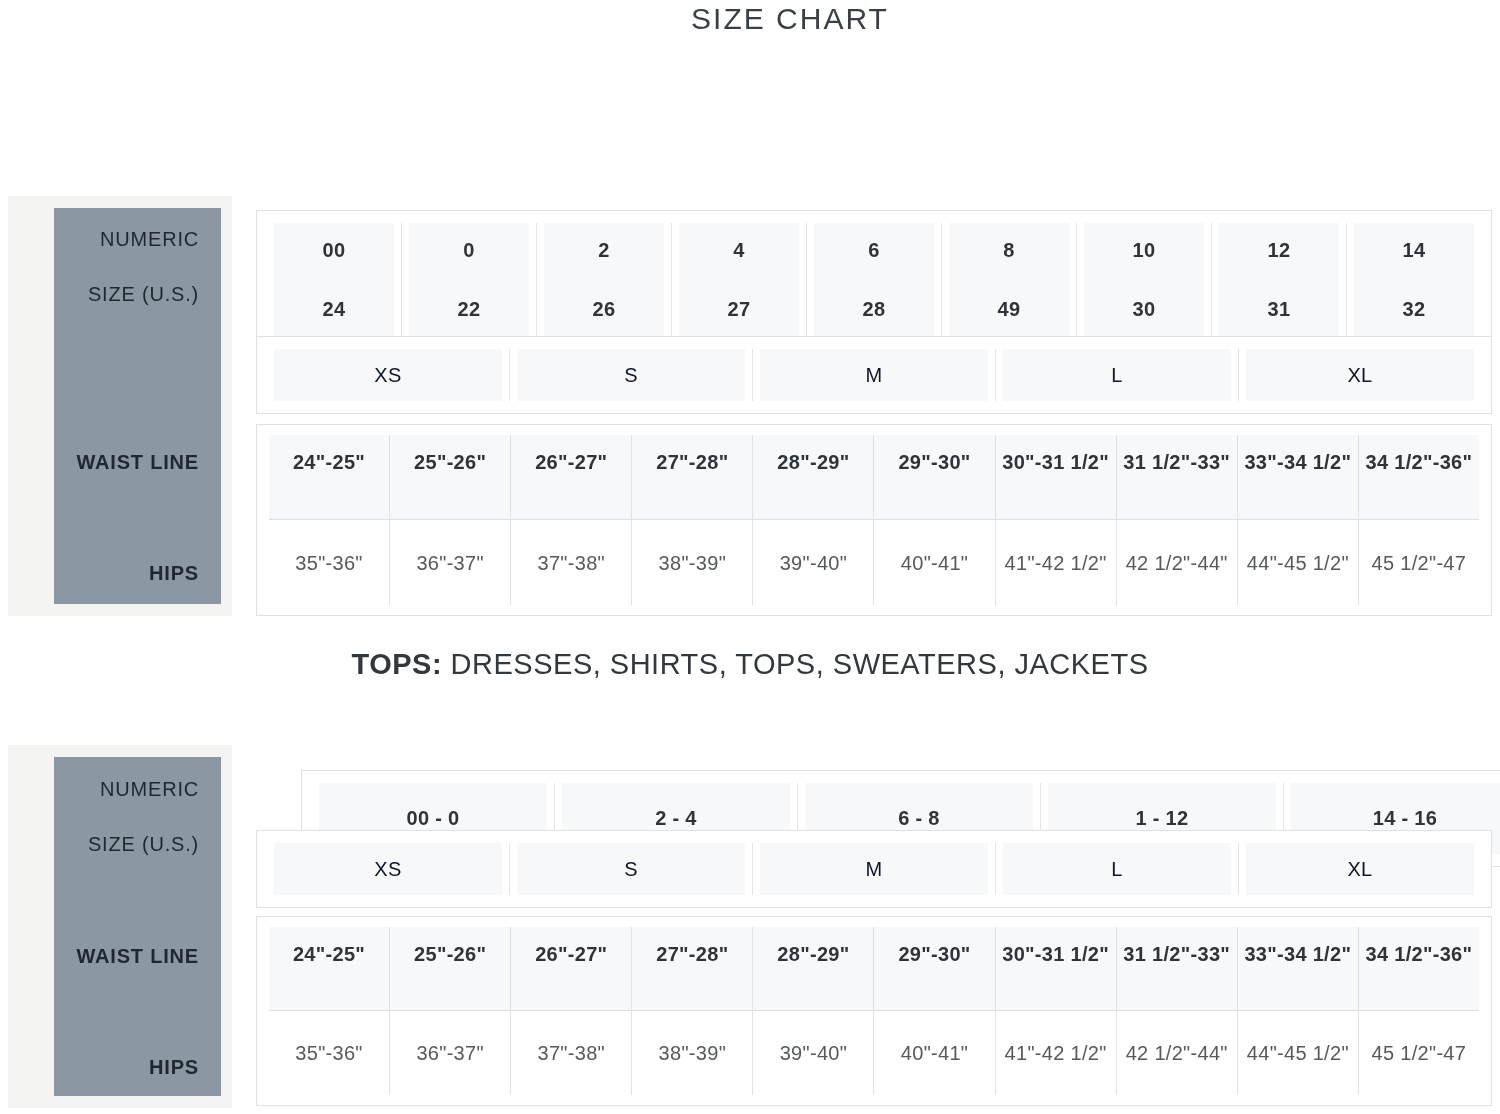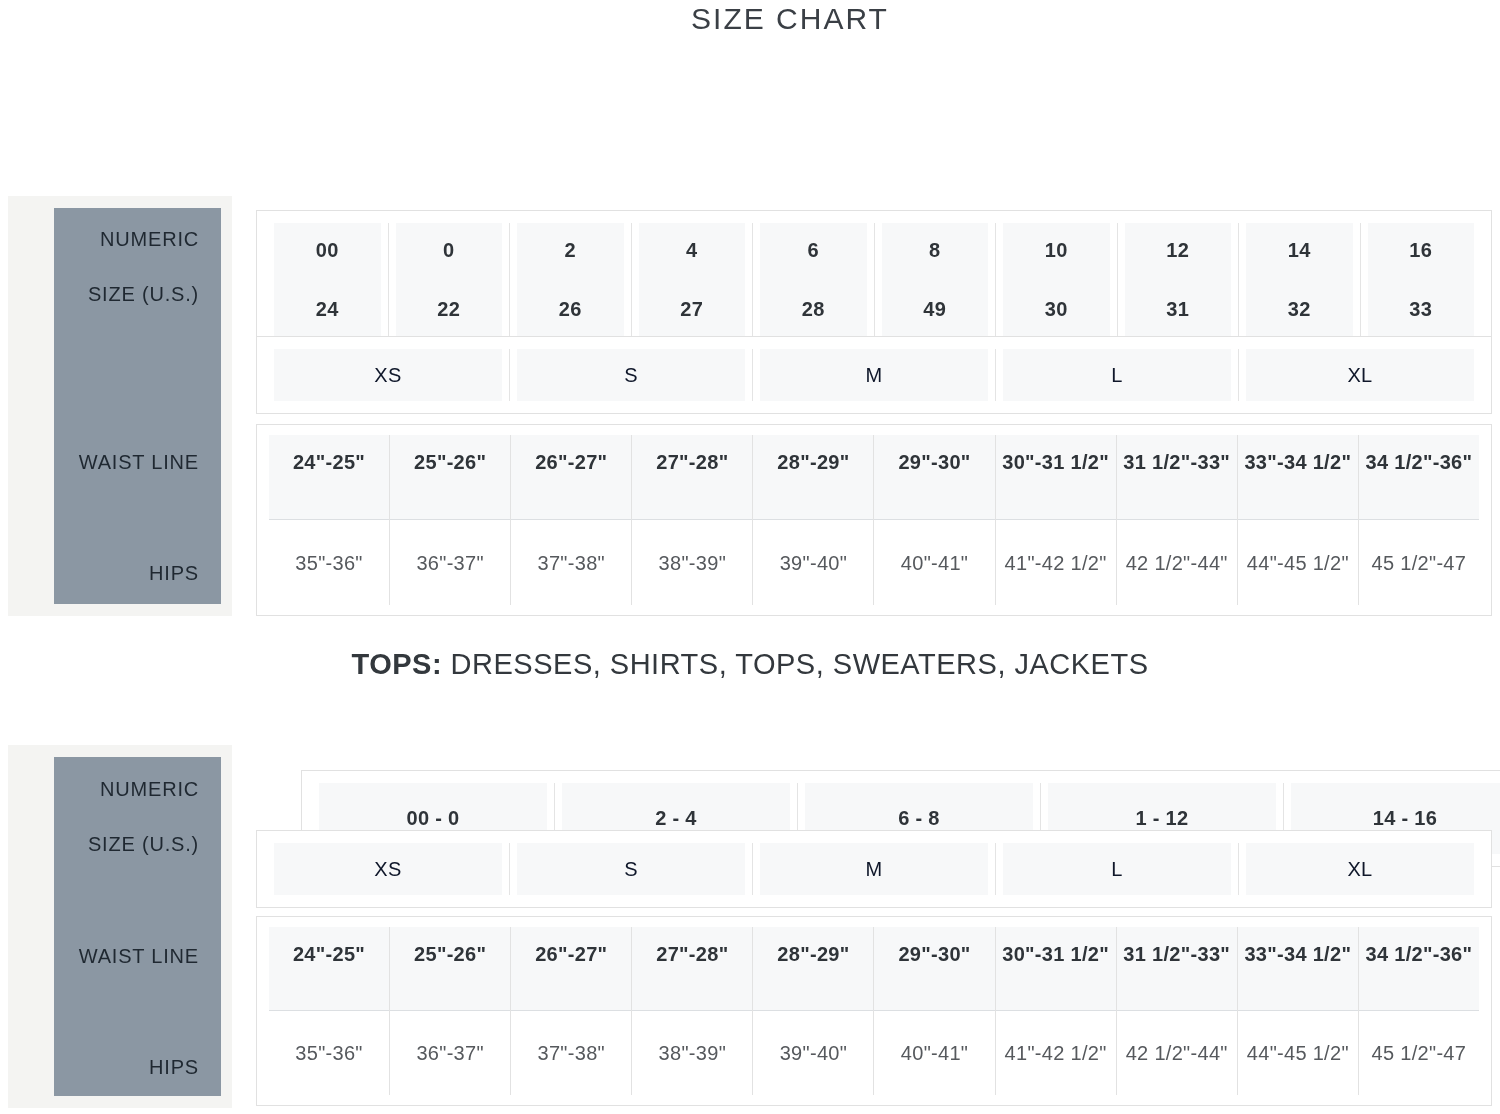--- a/index.html
+++ b/index.html
@@ -16,21 +16,21 @@
     font-size:29px;font-weight:400;letter-spacing:0.5px;color:#33383d;
   }
   .section-heading b{font-weight:700;}
   
   .side-outer{position:absolute;background:#f4f4f2;}
   .side-fill{position:absolute;left:6px;right:11px;top:12px;bottom:12px;background:#8b97a3;margin-left:40px;}
   .side-label{
     position:absolute;right:22px;white-space:nowrap;
     font-size:20px;letter-spacing:0.8px;color:#1f2831;line-height:22px;
   }
-  .side-label.bold{font-weight:400;}
+  .side-label.bold{font-weight:700;}
   
   .rowgroup{
     position:absolute;left:256px;width:1236px;background:#ffffff;
     border:1px solid #e1e1e1;box-sizing:border-box;
     display:flex;align-items:stretch;padding:12px 10px;
   }
   .cellwrap{flex:1 1 0;border-right:1px solid #e4e4e4;padding:0 7px;box-sizing:border-box;display:flex;}
   .cellwrap:last-child{border-right:none;}
   .cellfill{
     flex:1;background:#f7f8f9;display:flex;flex-direction:column;
@@ -133,26 +133,20 @@
         </div>
       </div>
 
       <div class="cellwrap">
         <div class="cellfill pair">
           <span class="num">14</span>
           <span class="num">32</span>
         </div>
       </div>
 
-      <div class="cellwrap">
-        <div class="cellfill pair">
-          <span class="num">16</span>
-          <span class="num">33</span>
-        </div>
-      </div>
     </div>
 
   <div class="rowgroup" style="top:336px;height:78px;">
 
       <div class="cellwrap">
         <div class="cellfill">
           <span class="single">XS</span>
         </div>
       </div>
 

